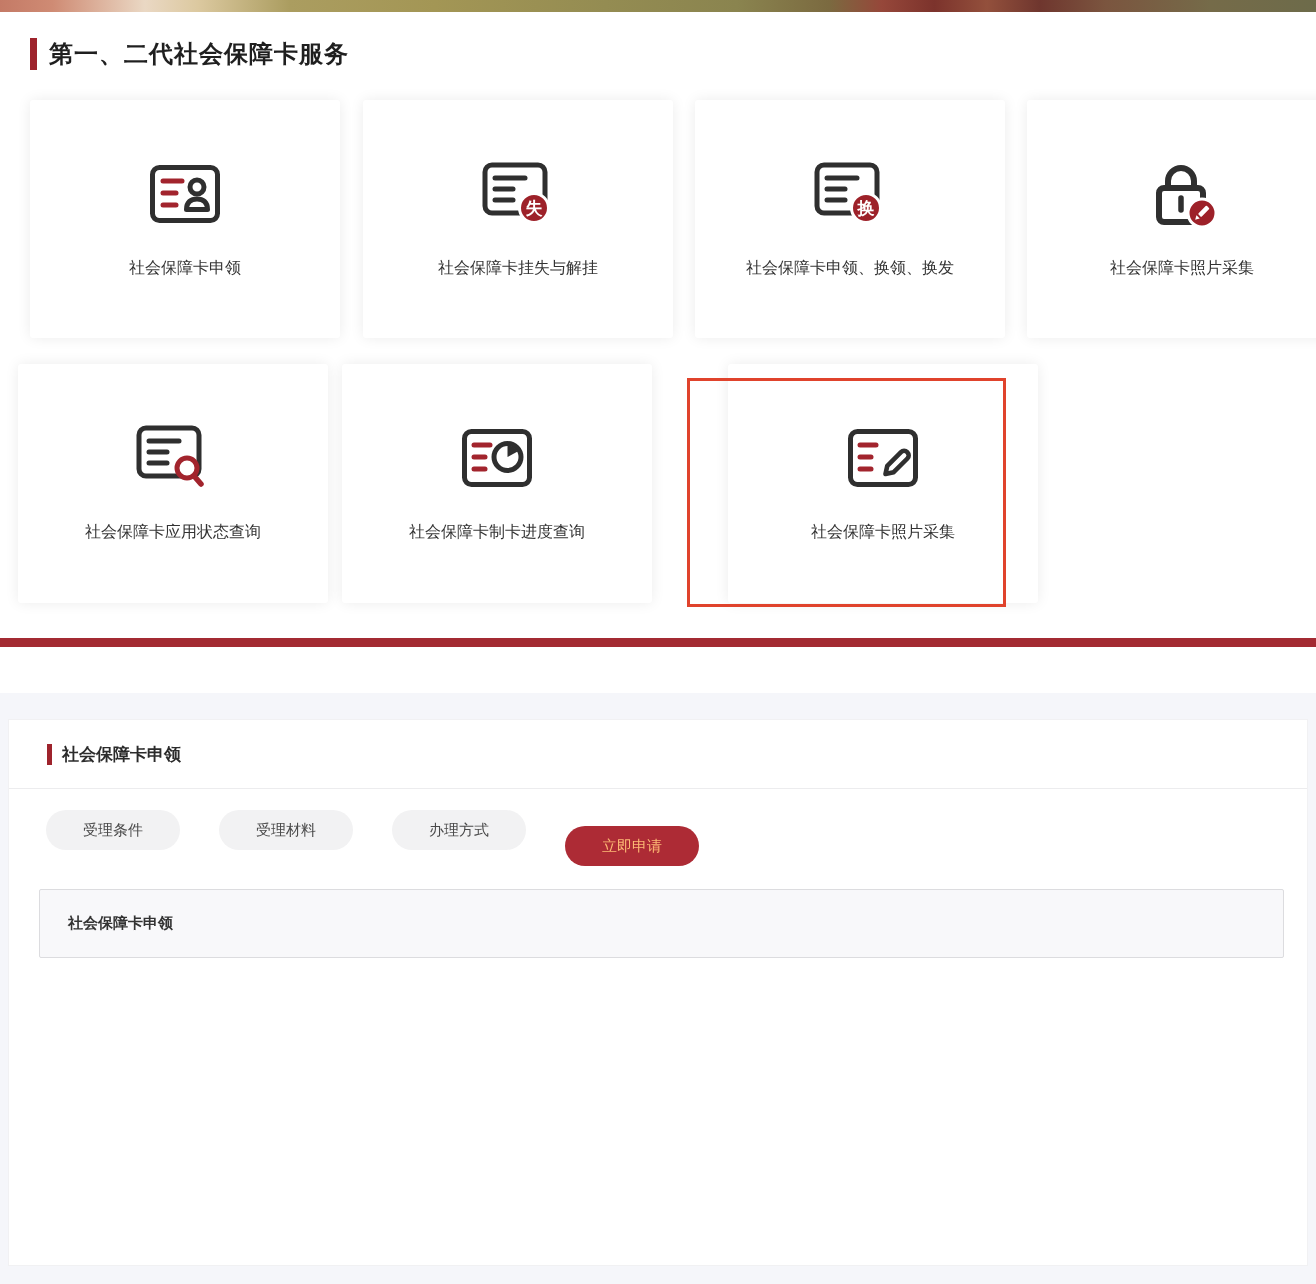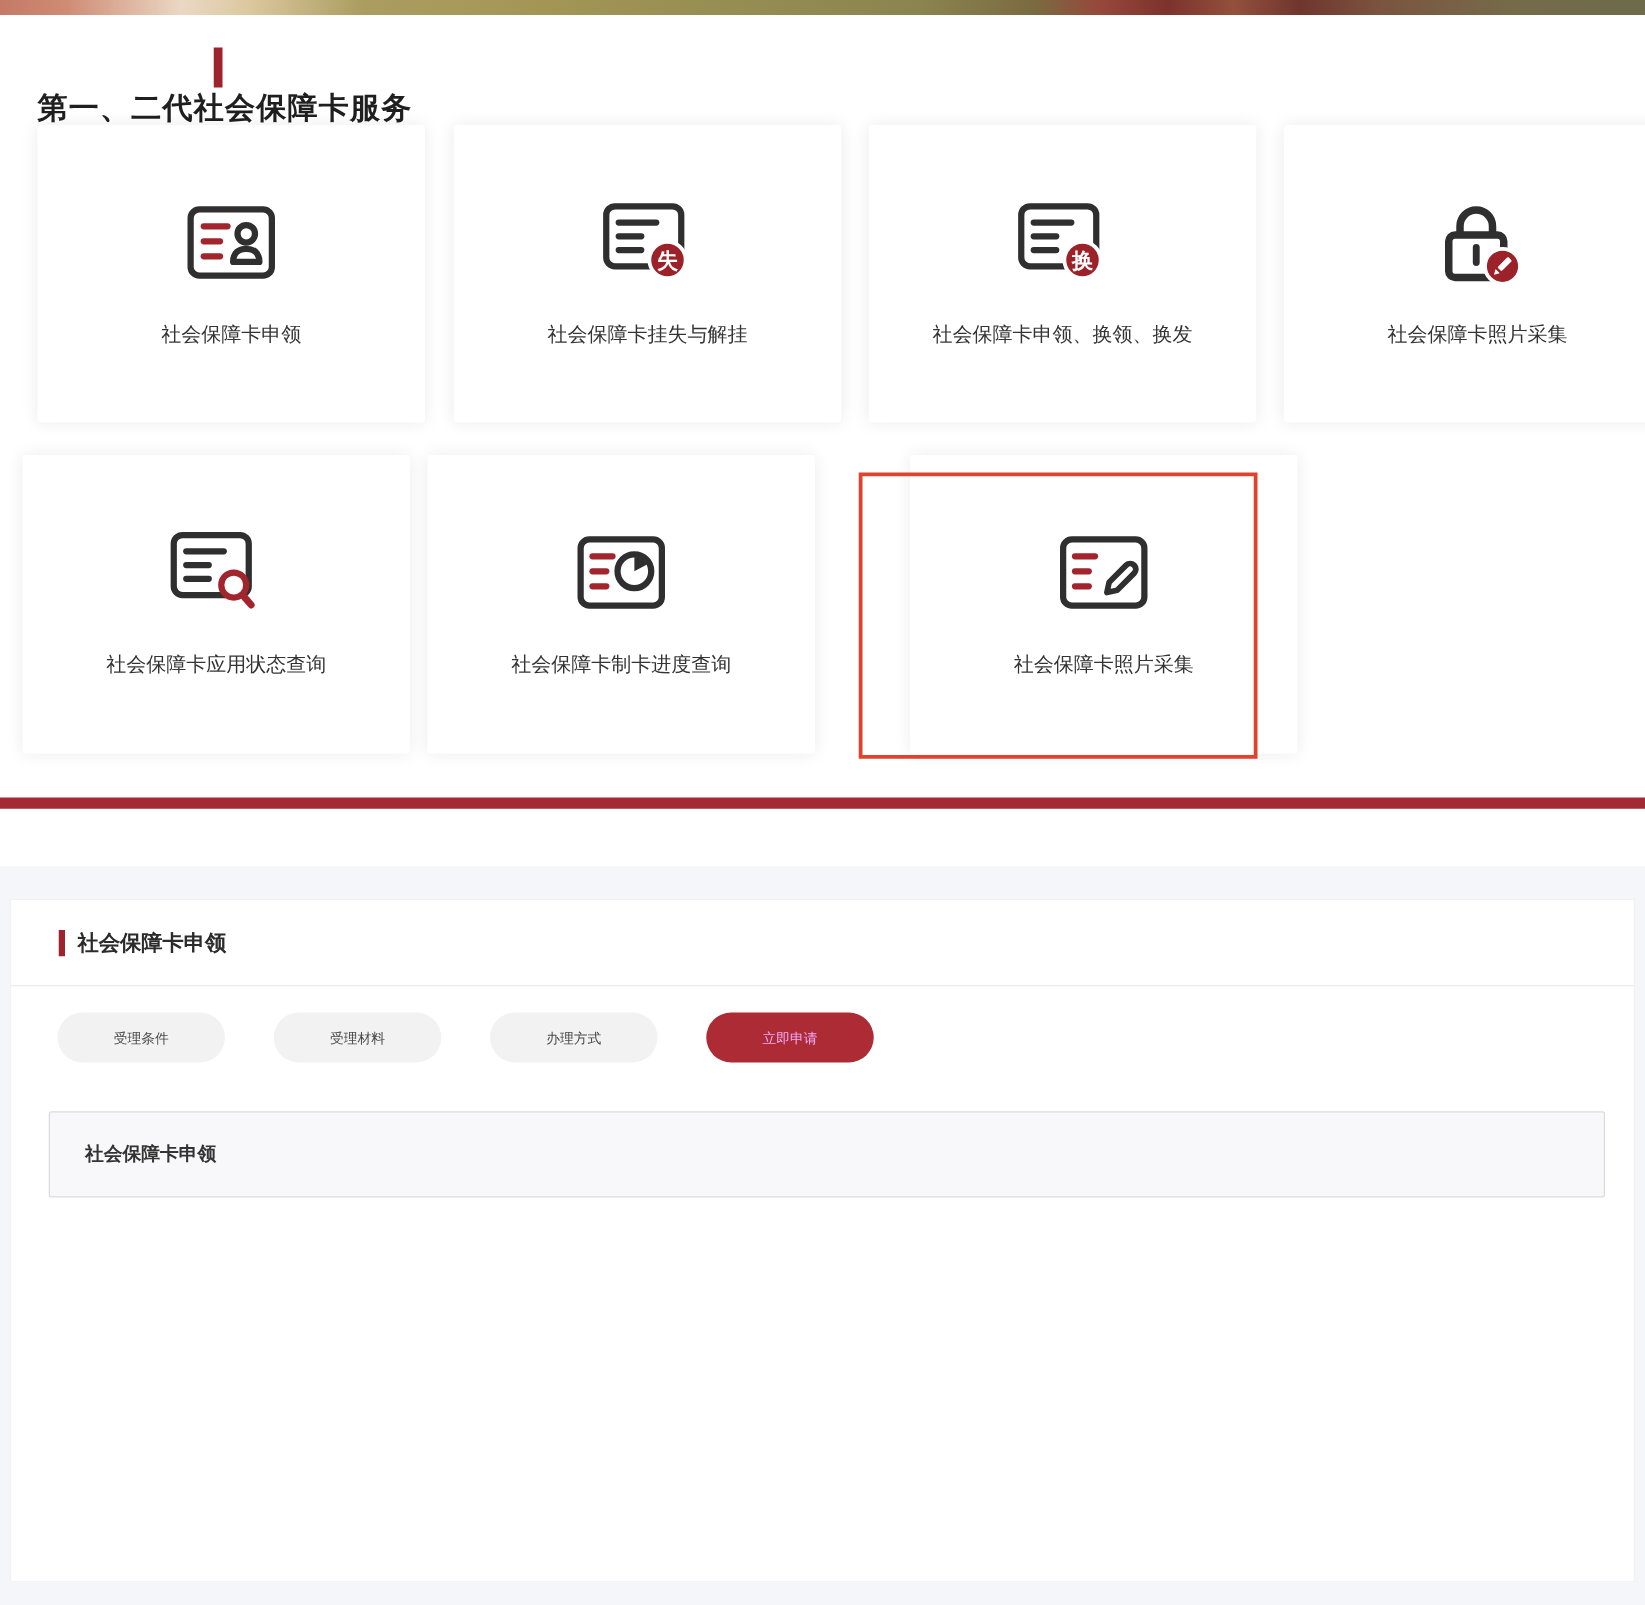--- a/index.html
+++ b/index.html
@@ -5,21 +5,21 @@
   * { margin:0; padding:0; box-sizing:border-box; }
   html,body { width:1316px; height:1284px; overflow:hidden; background:#ffffff;
     font-family:"Liberation Sans","DejaVu Sans",sans-serif; position:relative; }
 
   .banner { position:absolute; left:0; top:0; width:1316px; height:12px;
     background:linear-gradient(90deg,
       #c47a66 0%, #cf8b74 4%, #ead8c4 11%, #dcc9a0 15%, #ab9d60 22%,
       #a39655 33%, #948c52 46%, #8a844f 56%, #7b6a40 63%, #96473a 67%,
       #7c332c 71%, #93503c 75%, #6f362e 79%, #7b553f 84%, #756b49 92%, #6d6b4a 100%); }
 
-  .sec1-title { position:absolute; left:30px; top:38px; display:flex; align-items:center;flex-direction:column; }
+  .sec1-title { position:absolute; left:30px; top:38px; display:flex; align-items:flex-end; }
   .red-bar { width:7px; height:32px; background:#9e232c; margin-right:12px; }
   .sec1-title h1 { font-size:24px; font-weight:700; color:#1f1f1f; letter-spacing:1px; }
 
   .card { position:absolute; width:310px; background:#fff; border-radius:3px;
     box-shadow:0 0 14px rgba(0,0,0,0.08); display:flex; flex-direction:column;
     align-items:center; cursor:pointer; }
   .row1 { top:100px; height:238px; }
   .row2 { top:364px; height:239px; }
   .card .icon-wrap { margin-top:58px; height:72px; display:flex; align-items:center; justify-content:center; }
   .card .label { margin-top:28px; font-size:16px; color:#333; }
@@ -32,23 +32,23 @@
   .section2 { position:absolute; left:0; top:693px; width:1316px; height:591px; background:#f5f6fa; }
   .panel { position:absolute; left:8px; top:26px; width:1300px; height:547px; background:#ffffff;
     border:1px solid #f1f1f3; }
   .sec2-title { position:absolute; left:38px; top:23px; display:flex; align-items:center; }
   .red-bar-sm { width:5px; height:21px; background:#9e232c; margin-right:10px; }
   .sec2-title h2 { font-size:17px; font-weight:700; color:#2b2b2b; }
   .panel-divider { position:absolute; left:0; top:68px; width:100%; height:1px; background:#ececee; }
 
   .tabs { position:absolute; left:37px; top:90px; display:flex; gap:39px; }
   .pill { width:134px; height:40px; border-radius:20px; background:#f2f2f3; border:none;
-    font-size:11px; color:#4a4a4a; display:flex; align-items:center; justify-content:center;
+    font-size:15px; color:#4a4a4a; display:flex; align-items:center; justify-content:center;
     cursor:pointer; font-family:Liberation Sans, sans-serif; }
-  .pill.active { background:#ad2b35; color:#f0abfc; }
+  .pill.active { background:#ad2b35; color:#fdba74;margin-top:16px; }
 
   .content-box { position:absolute; left:30px; top:169px; width:1245px; height:69px;
     background:#f8f8fa; border:1px solid #dcdcdf; border-radius:2px;
     display:flex; align-items:center; padding-left:28px; }
   .content-box .heading { font-size:15px; font-weight:700; color:#333; }
 
   svg { display:block; }
 </style>
 </head>
 <body>

